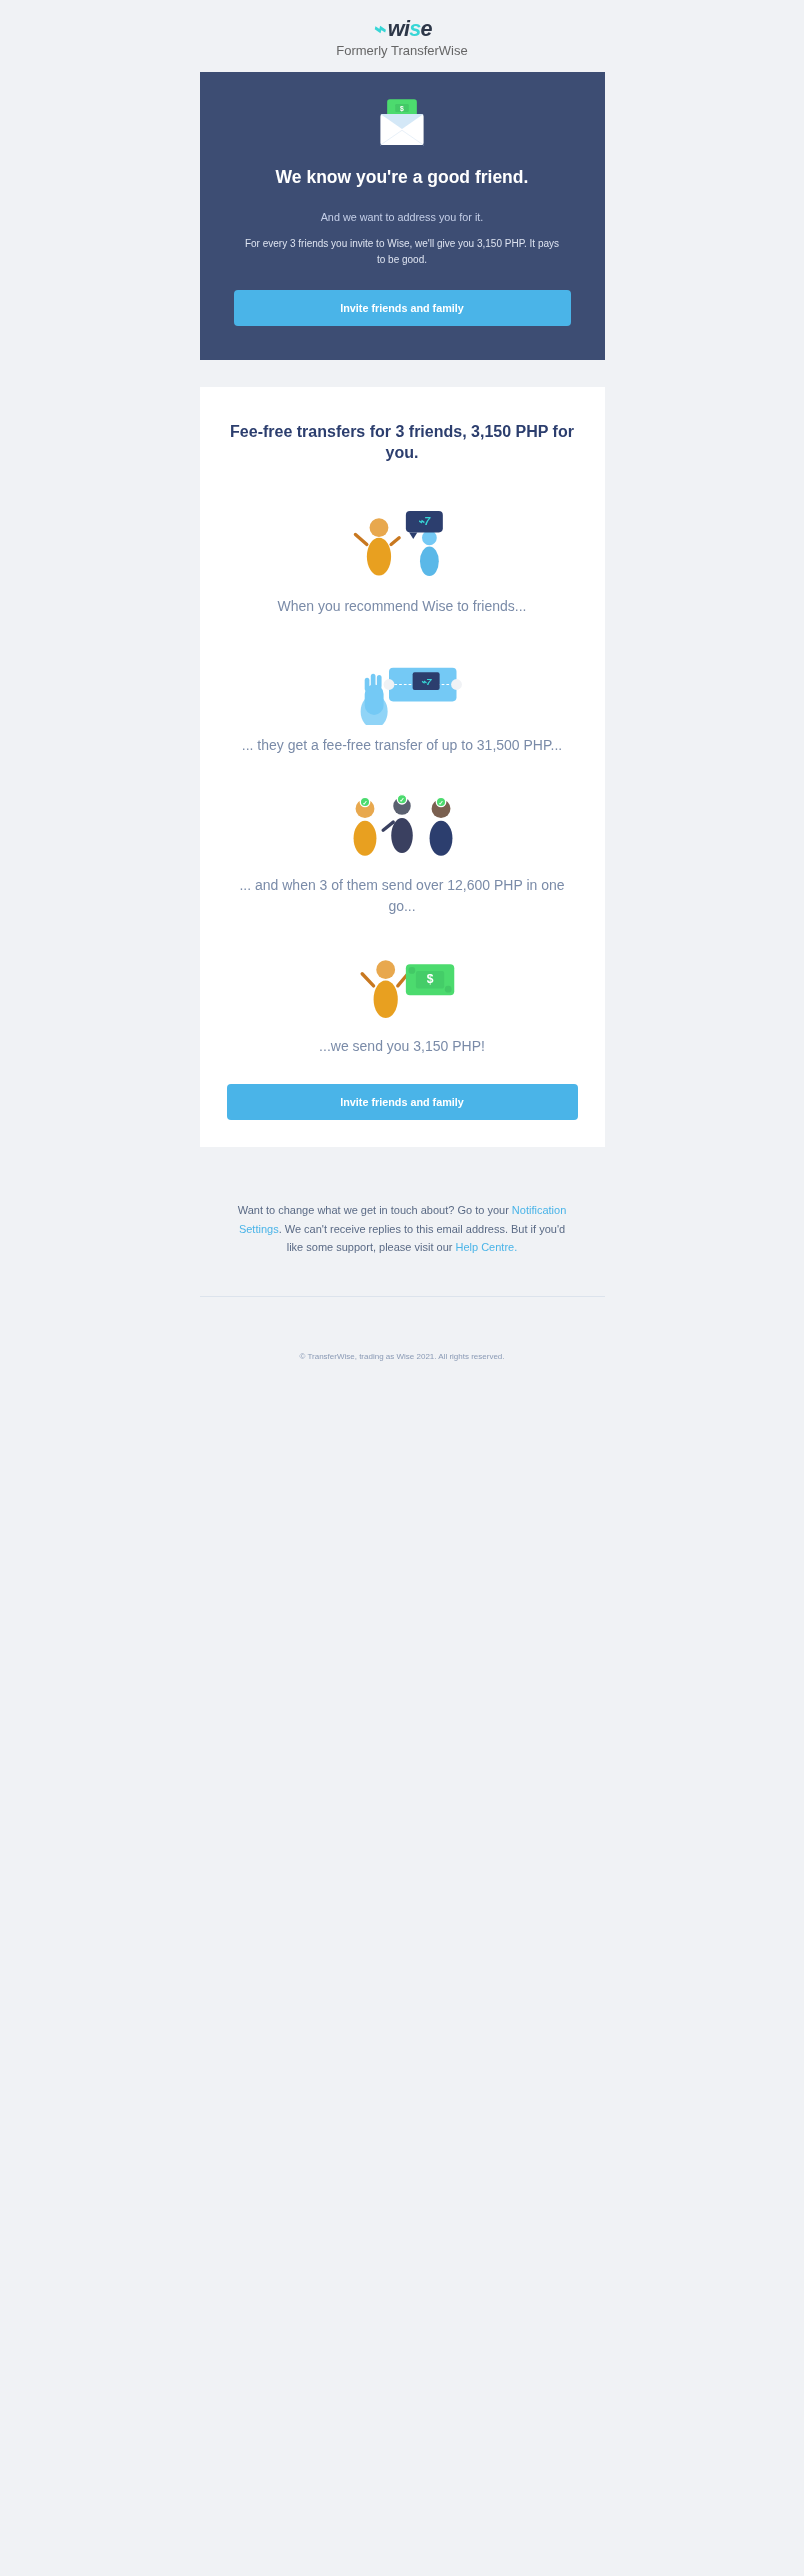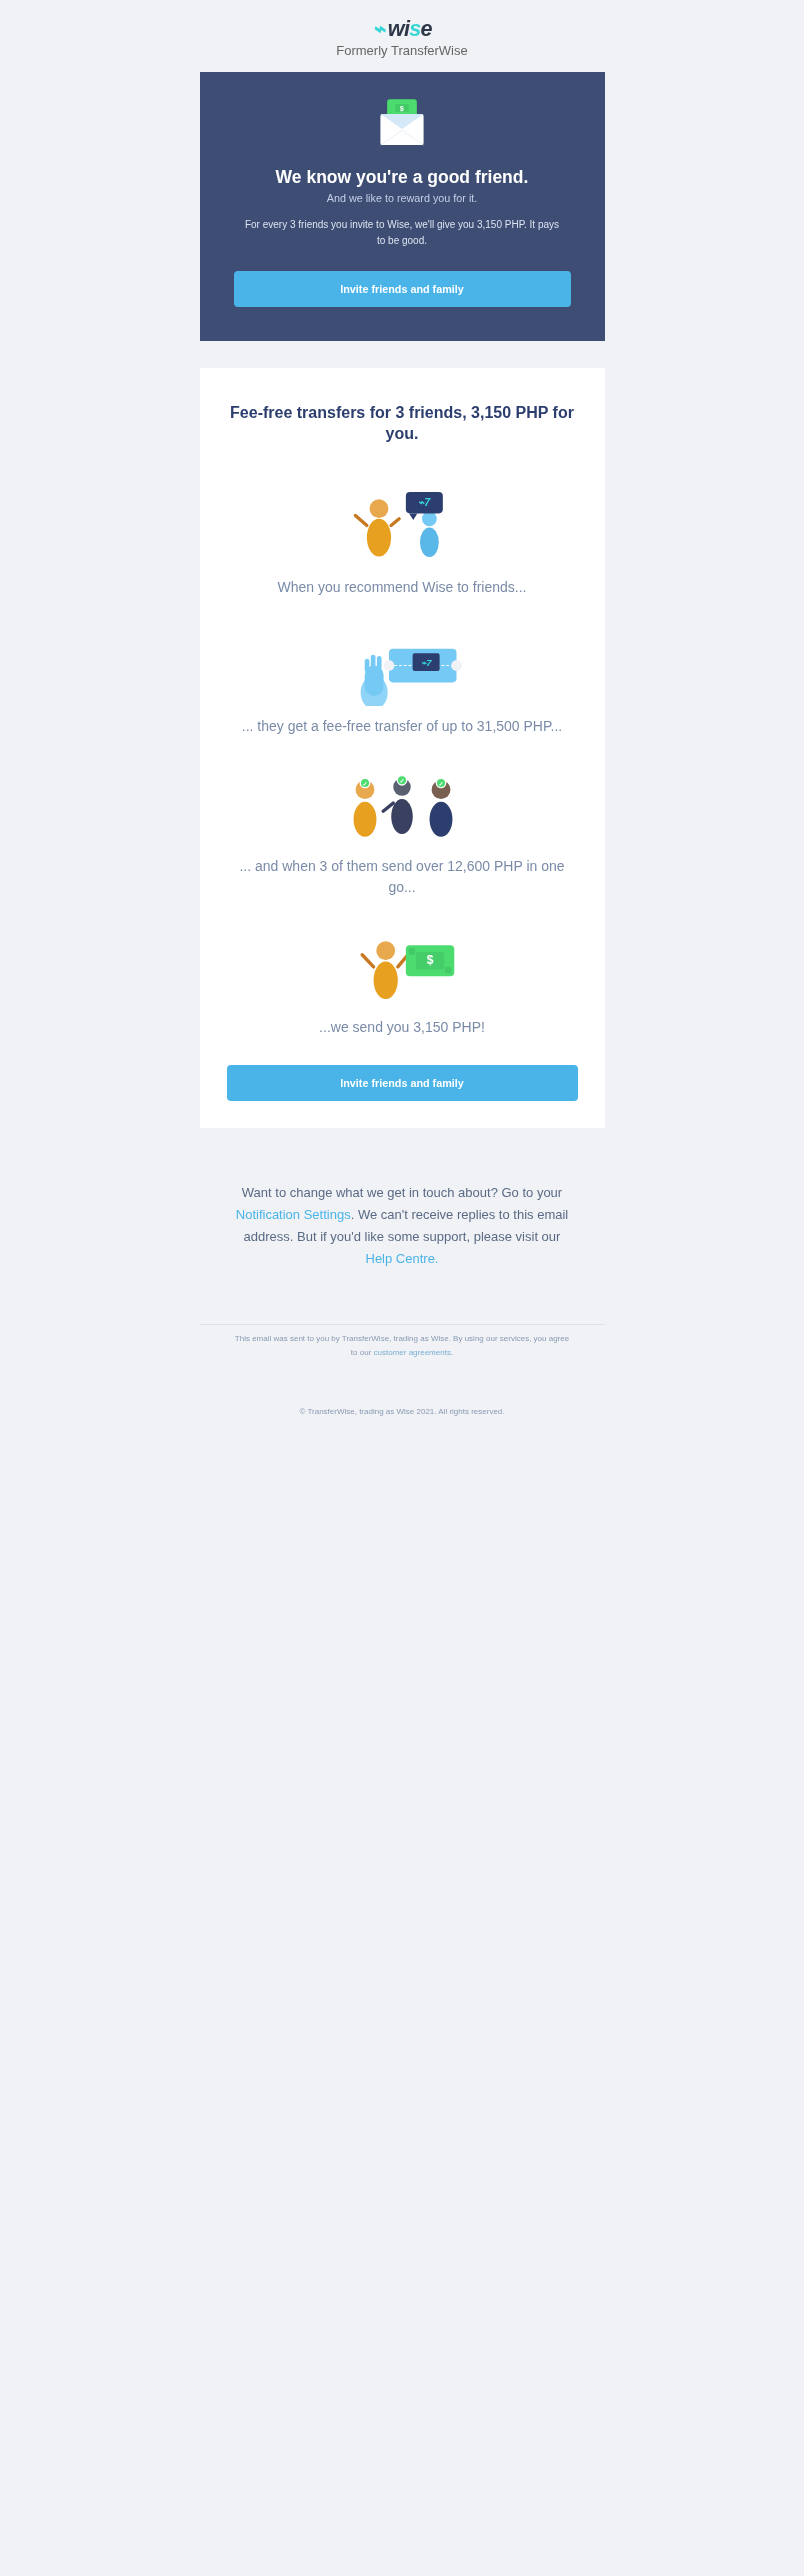--- a/index.html
+++ b/index.html
@@ -53,21 +53,21 @@
       padding: 27px 20px 34px;
       text-align: center;
     }
     .hero-icon {
       margin-bottom: 16px;
     }
     .hero-title {
       color: #fff;
       font-size: 17.5px;
       font-weight: 800;
-      margin-bottom: 3px;
+      margin-bottom: 22px;
       line-height: 1.3;
     }
     .hero-subtitle {
       color: #c5cfe8;
       font-size: 10.8px;
       margin-bottom: 13.5px;
     }
     .hero-body {
       color: #dde3f0;
       font-size: 10px;
@@ -132,23 +132,23 @@
     }
 
     
     .footer-info {
       background-color: #f0f2f5;
       padding: 27px 34px;
       text-align: center;
     }
     .footer-info-text {
       color: #5a6a85;
-      font-size: 13px;
+      font-size: 11px;
       line-height: 1.7;
-      margin-bottom: 27px;
+      margin-bottom: 12px;
     }
     .footer-info-text a {
       color: #4ab4e8;
       text-decoration: none;
     }
 
     
     .footer-legal {
       background-color: #f0f2f5;
       padding: 6.7px 34px 27px;
@@ -214,21 +214,21 @@
       <rect x="8" y="22" width="64" height="46" rx="4" fill="#ffffff"></rect>
 
       <line x1="8" y1="68" x2="40" y2="46" stroke="#dce8f5" stroke-width="1"></line>
       <line x1="72" y1="68" x2="40" y2="46" stroke="#dce8f5" stroke-width="1"></line>
 
       <polygon points="8,22 72,22 40,44" fill="#d4e8f7"></polygon>
     </svg>
   </div>
 
   <h1 class="hero-title">We know you're a good friend.</h1>
-  <p class="hero-subtitle">And we like to reward you for it.</p>
+  <p class="hero-subtitle">And we want to address you for it.</p>
   <p class="hero-body">For every 3 friends you invite to Wise, we'll give you 3,150 PHP. It pays to be good.</p>
   <button class="cta-button">Invite friends and family</button>
 </div>
 
 <div class="spacer"></div>
 
 <div class="main-content">
   <h2 class="main-title">Fee-free transfers for 3 friends, 3,150 PHP for you.</h2>
 
   <div class="step">
@@ -327,18 +327,15 @@
 
 <div class="spacer"></div>
 
 <div class="footer-info">
   <p class="footer-info-text">
     <span>Want to change what we get in touch about? Go to your </span><a href="#">Notification Settings</a><span>. We can't receive replies to this email address. But if you'd like some support, please visit our </span><a href="#">Help Centre.</a>
   </p>
 </div>
 
 <div class="footer-legal">
-  <p class="footer-legal-text">
-    <span>This email was sent to you by TransferWise, trading as Wise. By using our services, you agree to our </span><a href="#">customer agreements</a><span>.</span>
-  </p>
   <p class="footer-copyright">© TransferWise, trading as Wise 2021. All rights reserved.</p>
 </div>
 
 
 </body></html>

